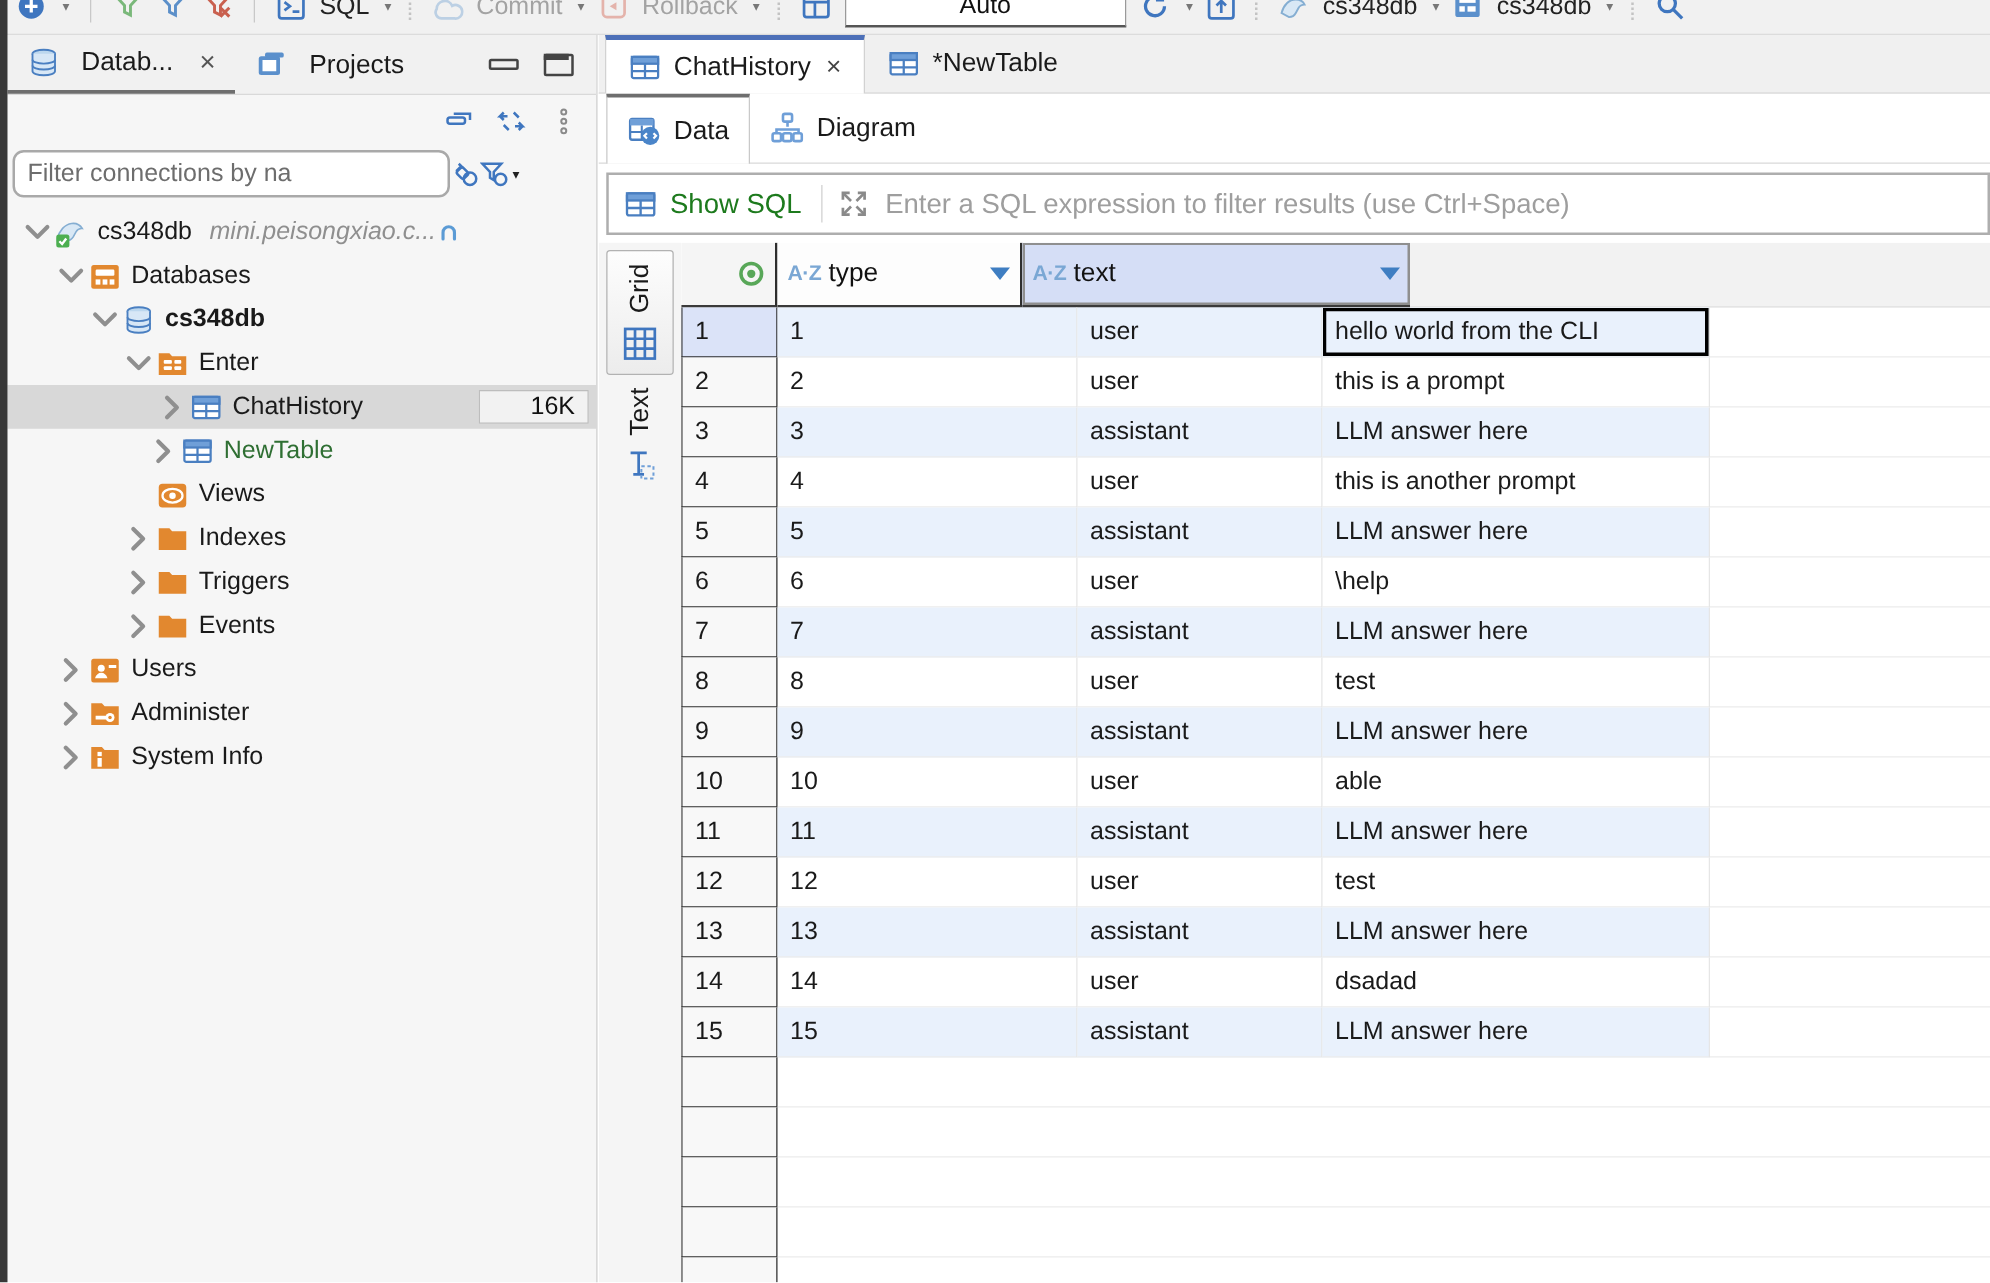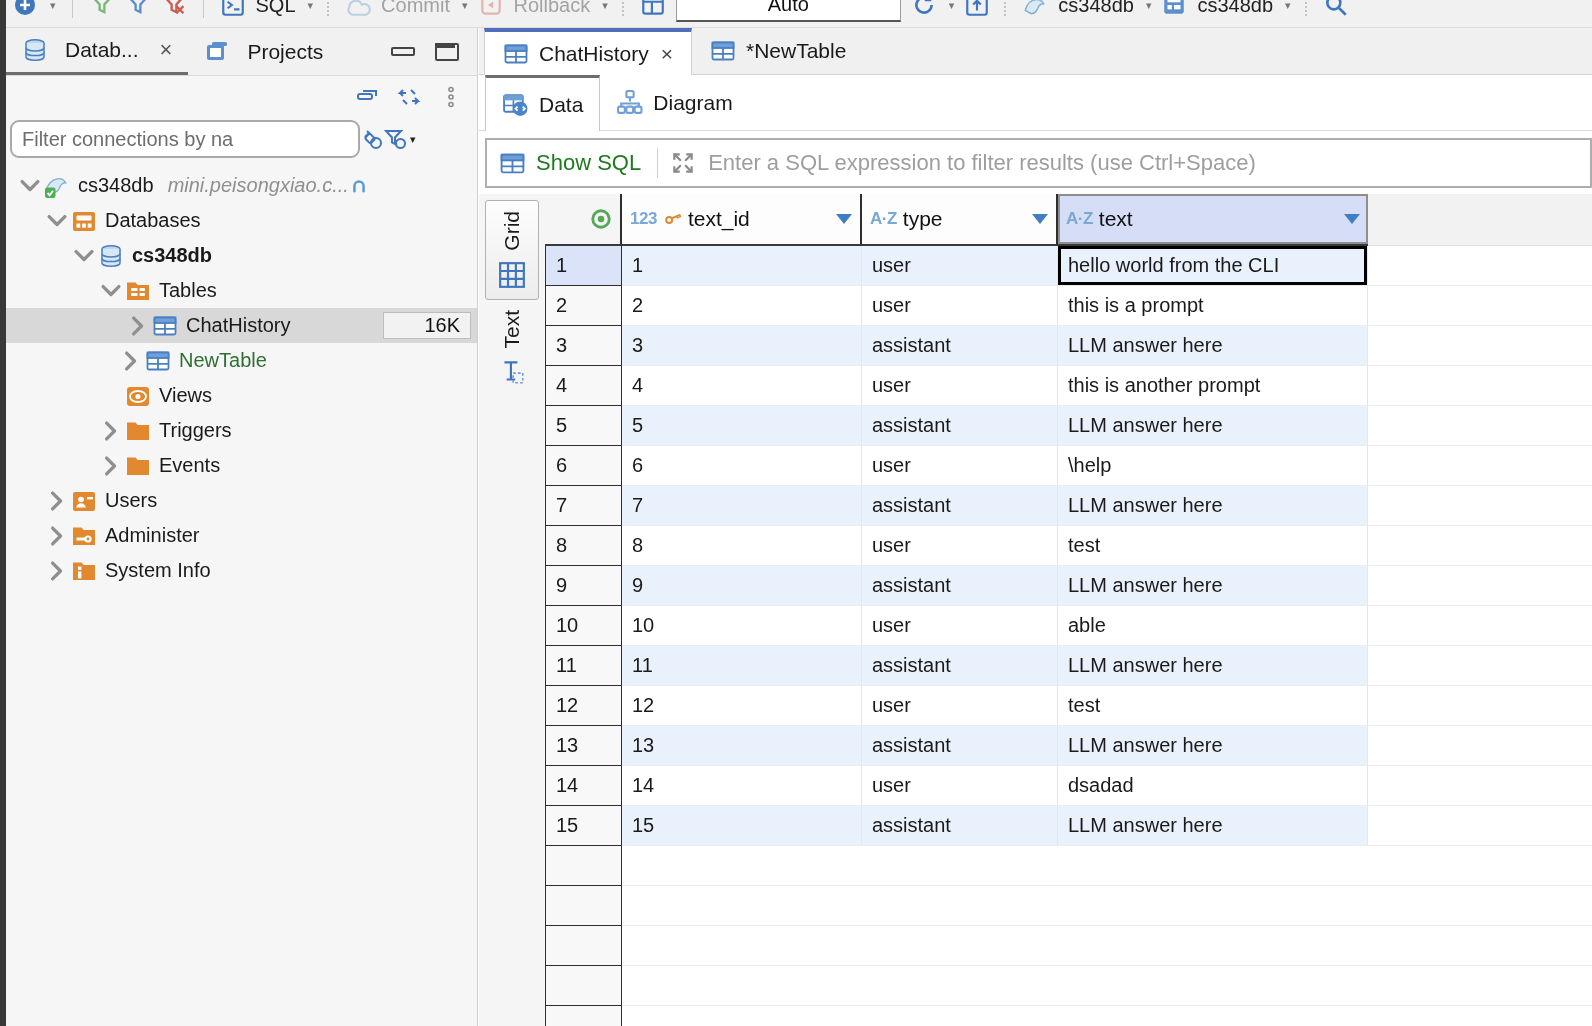--- a/index.html
+++ b/index.html
@@ -347,21 +347,21 @@
         </span>
         <span class="tree-ico">
           <svg viewBox="0 0 26 26">
             <path d="M2 4.5h8.5l2.2 2.5H24v15H2z" fill="#e2882f"></path>
             <rect x="6" y="10" width="6.5" height="3" rx="0.8" fill="#fff"></rect>
             <rect x="6" y="15" width="6.5" height="3" rx="0.8" fill="#fff"></rect>
             <rect x="14.5" y="10" width="5.5" height="3" rx="0.8" fill="#fff"></rect>
             <rect x="14.5" y="15" width="5.5" height="3" rx="0.8" fill="#fff"></rect>
           </svg>
         </span>
-        <span class="tree-label">Tables</span>
+        <span class="tree-label">Enter</span>
       </div>
       <div class="tree-row selected" style="padding-left: 118px;">
         <span class="tree-chev">
           <svg viewBox="0 0 16 16">
             <path d="M5.5 3.5 10 8l-4.5 4.5" fill="none" stroke="#8f8f8f" stroke-width="1.9" stroke-linecap="round" stroke-linejoin="round"></path>
           </svg>
         </span>
         <span class="tree-ico">
           <svg viewBox="0 0 26 26">
             <rect x="2.5" y="4.5" width="21" height="17" rx="1.5" fill="#fff" stroke="#4a7fc1" stroke-width="1.8"></rect>
@@ -390,20 +390,33 @@
       <div class="tree-row" style="padding-left: 91px;">
         <span class="tree-chev"></span>
         <span class="tree-ico">
           <svg viewBox="0 0 26 26">
             <rect x="2" y="4" width="22" height="19" rx="3" fill="#e2882f"></rect>
             <ellipse cx="13" cy="13.5" rx="8" ry="5.5" fill="none" stroke="#fff" stroke-width="1.8"></ellipse>
             <circle cx="13" cy="13.5" r="2.6" fill="#fff"></circle>
           </svg>
         </span>
         <span class="tree-label">Views</span>
+      </div>
+      <div class="tree-row" style="padding-left: 91px;">
+        <span class="tree-chev">
+          <svg viewBox="0 0 16 16">
+            <path d="M5.5 3.5 10 8l-4.5 4.5" fill="none" stroke="#8f8f8f" stroke-width="1.9" stroke-linecap="round" stroke-linejoin="round"></path>
+          </svg>
+        </span>
+        <span class="tree-ico">
+          <svg viewBox="0 0 26 26">
+            <path d="M2 4.5h8.5l2.2 2.5H24v15H2z" fill="#e2882f"></path>
+          </svg>
+        </span>
+        <span class="tree-label">Indexes</span>
       </div>
       <div class="tree-row" style="padding-left: 91px;">
         <span class="tree-chev">
           <svg viewBox="0 0 16 16">
             <path d="M5.5 3.5 10 8l-4.5 4.5" fill="none" stroke="#8f8f8f" stroke-width="1.9" stroke-linecap="round" stroke-linejoin="round"></path>
           </svg>
         </span>
         <span class="tree-ico">
           <svg viewBox="0 0 26 26">
             <path d="M2 4.5h8.5l2.2 2.5H24v15H2z" fill="#e2882f"></path>
@@ -571,31 +584,20 @@
 
     <div class="grid">
       <div class="g-header">
         <div class="h-cell h-num">
           <span class="target-ico">
             <svg viewBox="0 0 20 20">
                 <circle cx="10" cy="10" r="7.5" fill="none" stroke="#58a758" stroke-width="2.6"></circle>
                 <circle cx="10" cy="10" r="3" fill="#58a758"></circle>
               </svg>
           </span>
-        </div>
-        <div class="h-cell h-c1">
-          <span class="type-badge">123</span>
-          <span class="key-ico">
-            <svg viewBox="0 0 20 20">
-                <circle cx="6.2" cy="11" r="3" fill="none" stroke="#e2882f" stroke-width="2"></circle>
-                <path d="M9 9.2l8-3.4M14.2 7l1 2.4M16.5 6l1 2.4" stroke="#e2882f" stroke-width="2" fill="none"></path>
-              </svg>
-          </span>
-          <span class="h-name">text_id</span>
-          <span class="sort-tri"></span>
         </div>
         <div class="h-cell h-c2">
           <span class="type-badge">A·Z</span>
           <span class="h-name">type</span>
           <span class="sort-tri"></span>
         </div>
         <div class="h-cell h-c3">
           <span class="type-badge">A·Z</span>
           <span class="h-name">text</span>
           <span class="sort-tri"></span>

